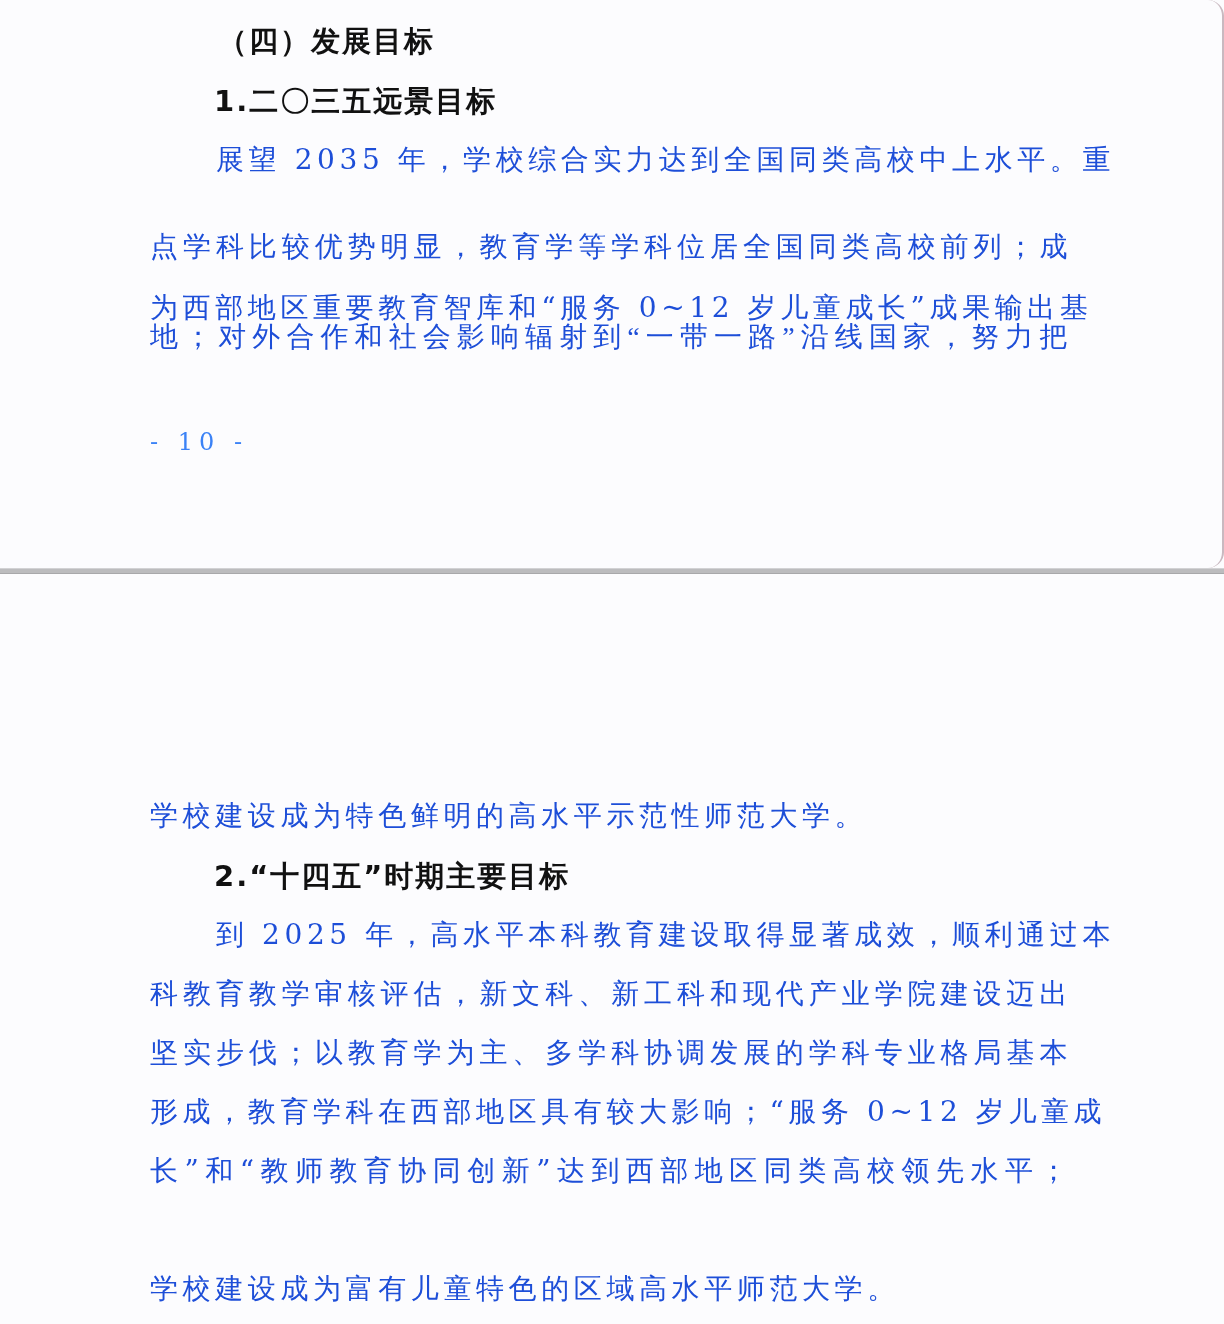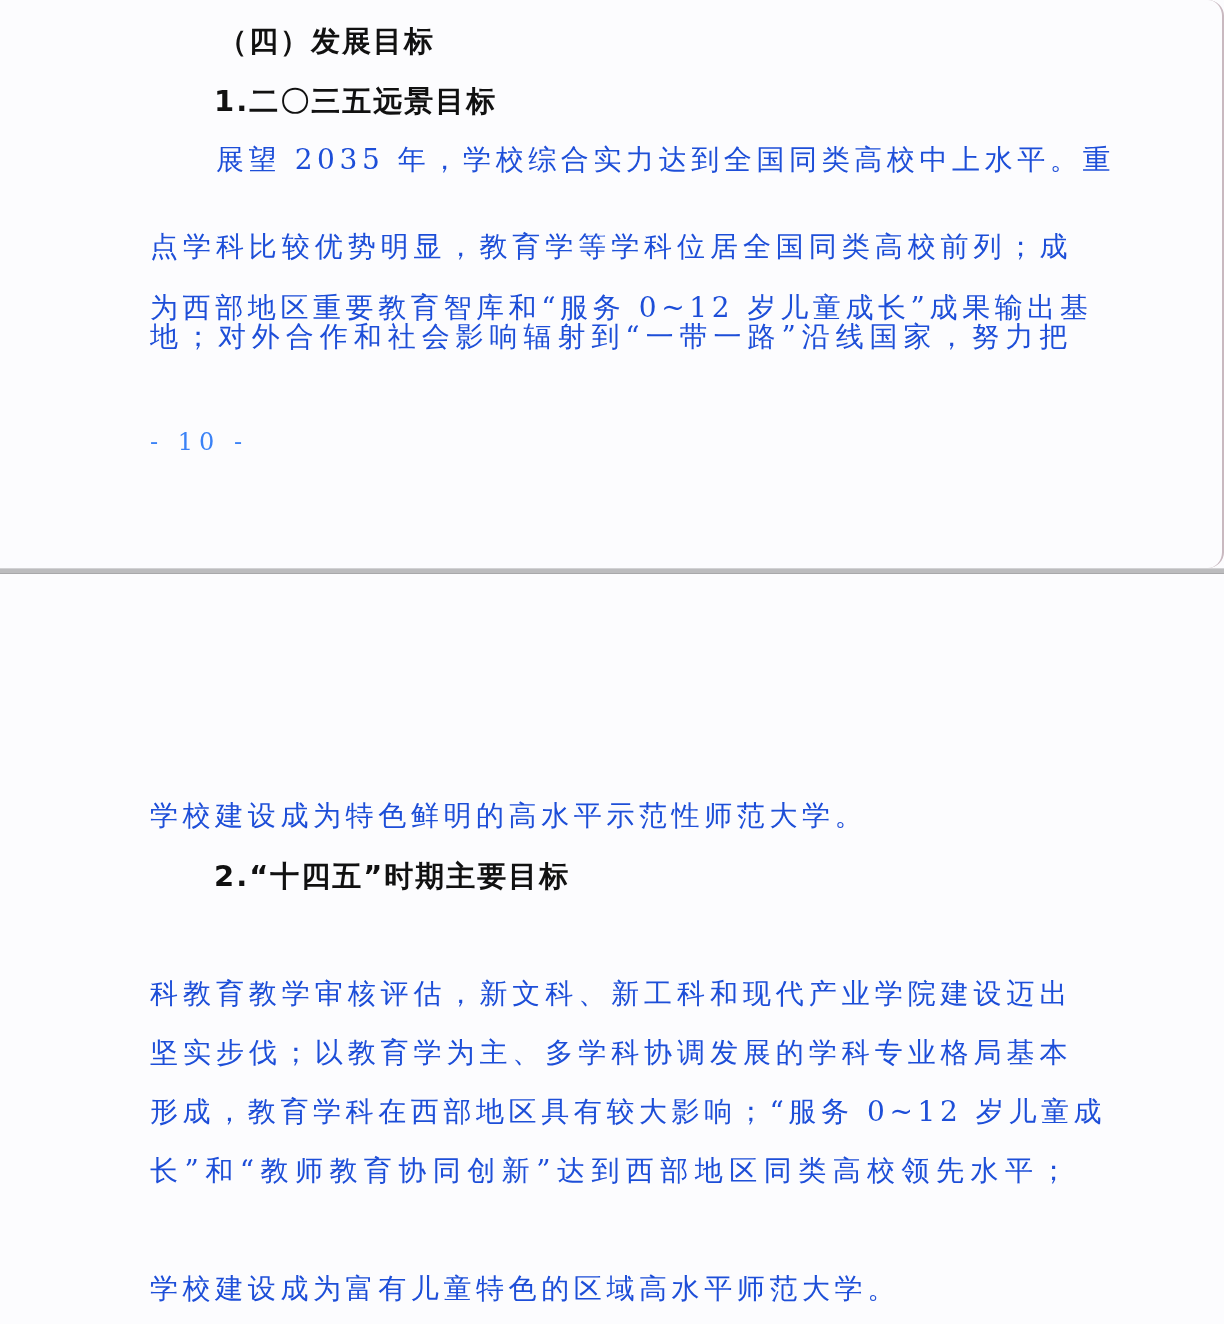--- a/index.html
+++ b/index.html
@@ -83,30 +83,31 @@
 </head>
 <body>
 
 <div class="page page-top">
   <div class="heading" style="left:218px; top:22px;">（四）发展目标</div>
   <div class="heading" style="left:214px; top:82px;">1.二〇三五远景目标</div>
 
   <div class="line indent" style="top:140px;">展望 2035 年，学校综合实力达到全国同类高校中上水平。重</div>
   <div class="line" style="top:199px;margin-top:28px;">点学科比较优势明显，教育学等学科位居全国同类高校前列；成</div>
   <div class="line" style="top:258px;margin-top:30px;">为西部地区重要教育智库和“服务 0~12 岁儿童成长”成果输出基</div>
-  <div class="line" style="top:317px;">地；对外合作和社会影响辐射到“一带一路”沿线国家，努力把</div>
+  <div class="line" style="top:317px;font-family:Liberation Serif, serif;">地；对外合作和社会影响辐射到“一带一路”沿线国家，努力把</div>
 
   <div class="page-number">- 10 -</div>
 </div>
 
 <div class="page-break"></div>
 
 <div class="page page-bottom">
   <div class="line last" style="top:222px;">学校建设成为特色鲜明的高水平示范性师范大学。</div>
 
   <div class="heading" style="left:214px; top:283px;">2.“十四五”时期主要目标</div>
 
+  <div class="line indent" style="top:341px;">到 2025 年，高水平本科教育建设取得显著成效，顺利通过本</div>
   <div class="line" style="top:400px;">科教育教学审核评估，新文科、新工科和现代产业学院建设迈出</div>
   <div class="line" style="top:459px;">坚实步伐；以教育学为主、多学科协调发展的学科专业格局基本</div>
   <div class="line" style="top:518px;">形成，教育学科在西部地区具有较大影响；“服务 0~12 岁儿童成</div>
   <div class="line" style="top:577px;">长”和“教师教育协同创新”达到西部地区同类高校领先水平；</div>
   <div class="line last" style="top:695px;">学校建设成为富有儿童特色的区域高水平师范大学。</div>
 </div>
 
 </body></html>

